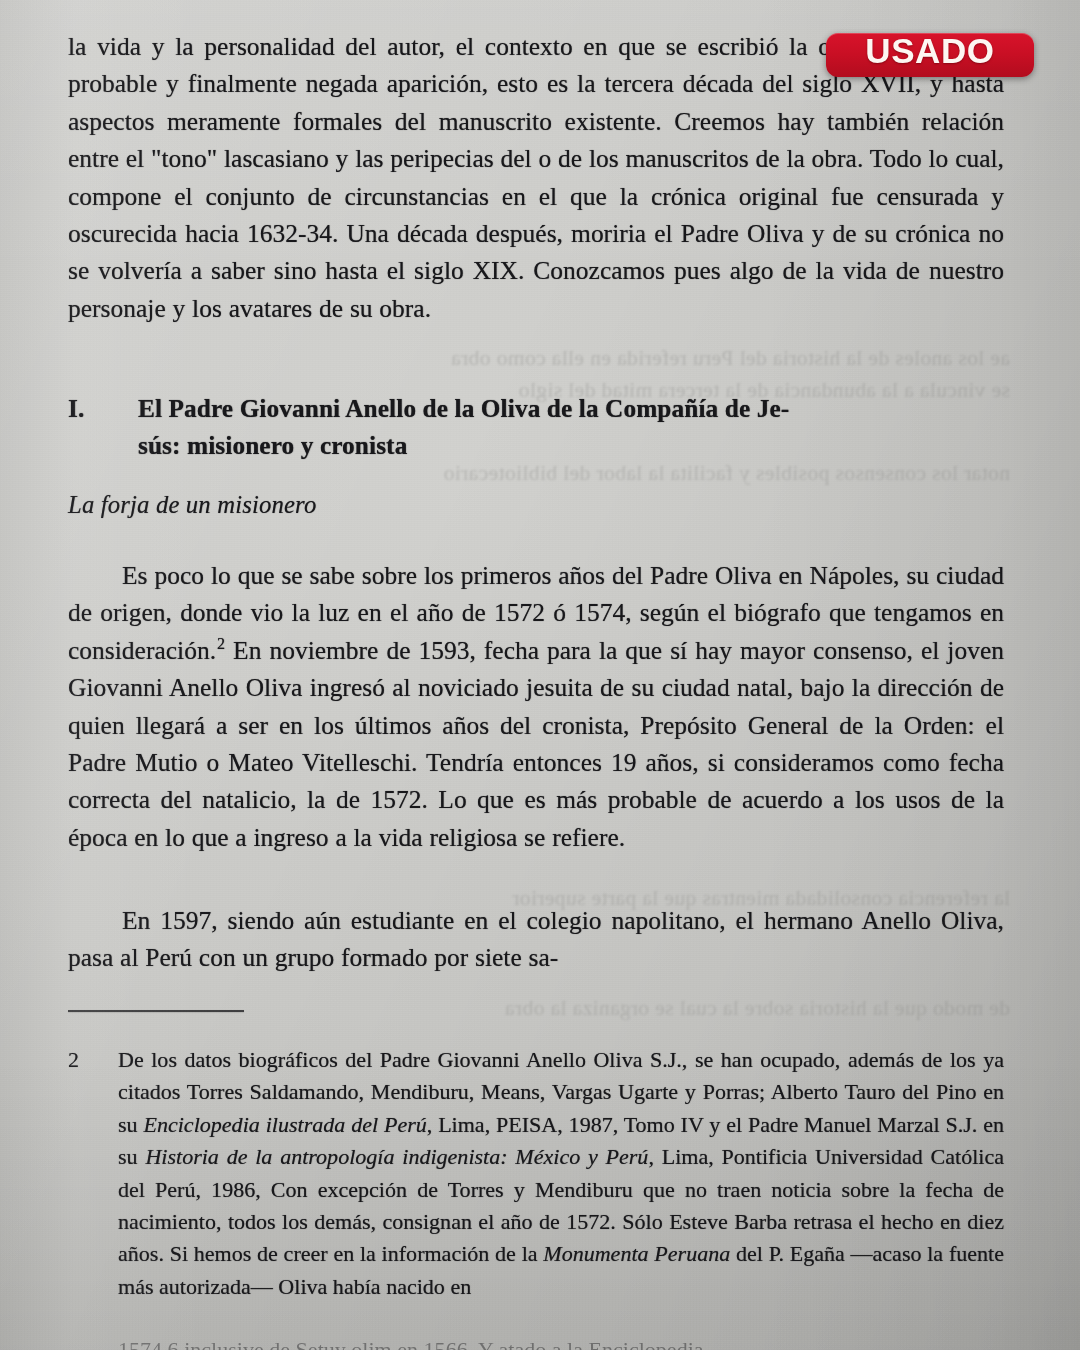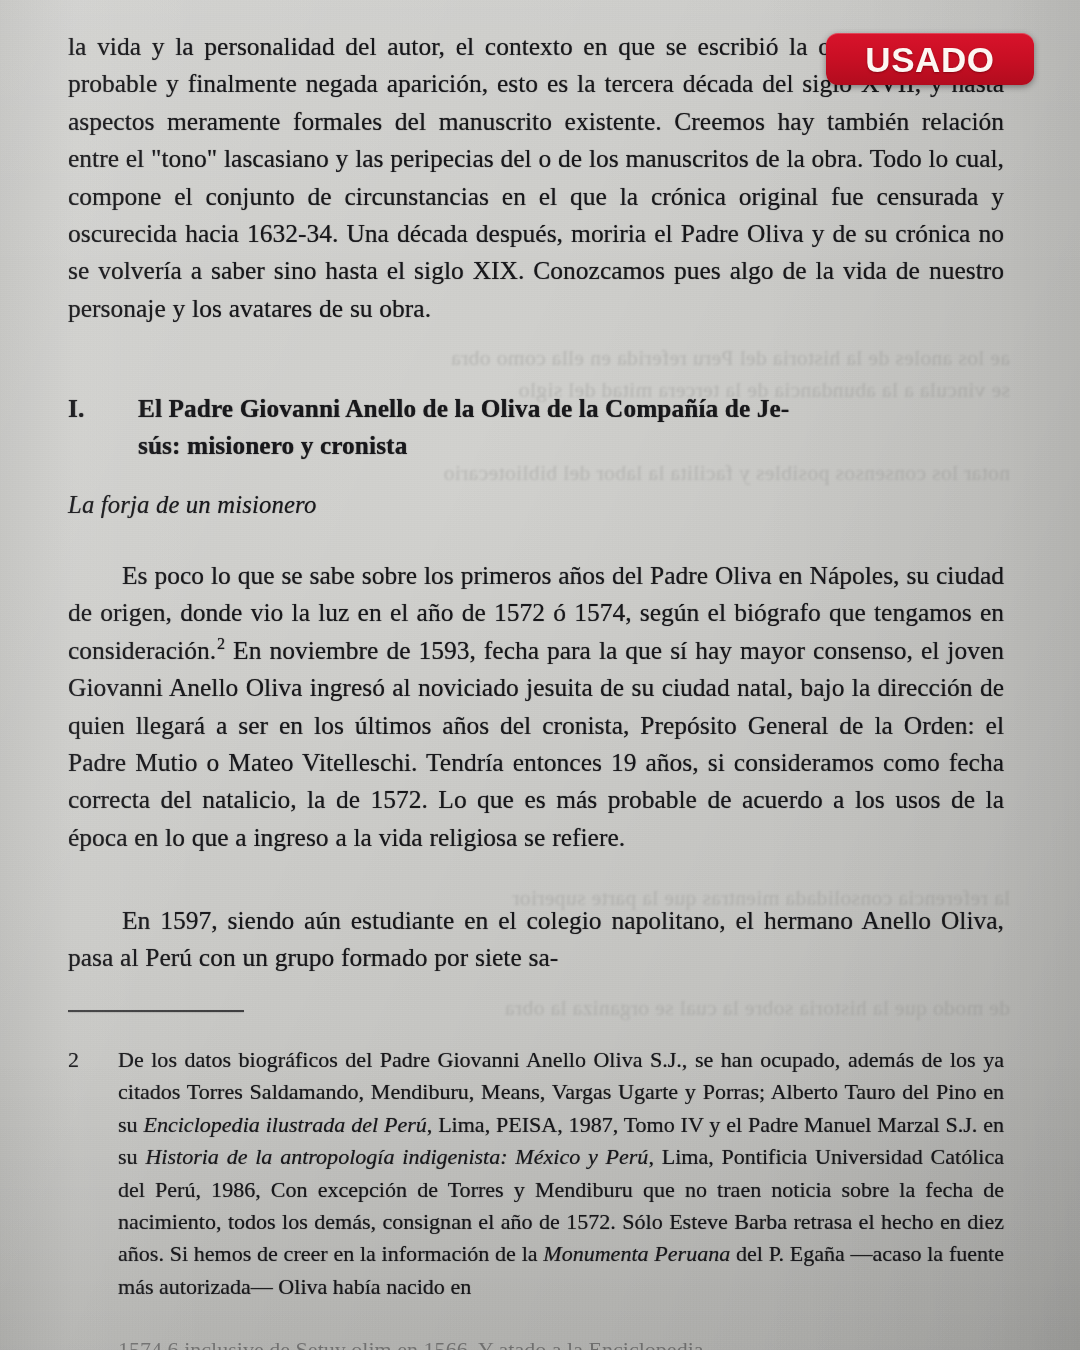--- a/index.html
+++ b/index.html
@@ -166,26 +166,25 @@
     white-space:nowrap;
     overflow:hidden;
   }
 
   
   #usado-badge{
     position:absolute;
     left:826px;
     top:33px;
     width:208px;
-    height:52px;
+    height:44px;
     border-radius:12px;
     background:linear-gradient(180deg,#d8132b 0%,#c90f24 48%,#b20c1e 100%);
     box-shadow:0 2px 6px rgba(0,0,0,.38), inset 0 1px 0 rgba(255,255,255,.22);
     display:flex;
-    align-items:center;
     justify-content:center;
     overflow:hidden;
   }
   #usado-badge .usado-text{
     color:#fdf6f2;
     font-family:"Liberation Sans","DejaVu Sans",sans-serif;
     font-weight:bold;
     font-size:35px;
     letter-spacing:.6px;
     line-height:1;

